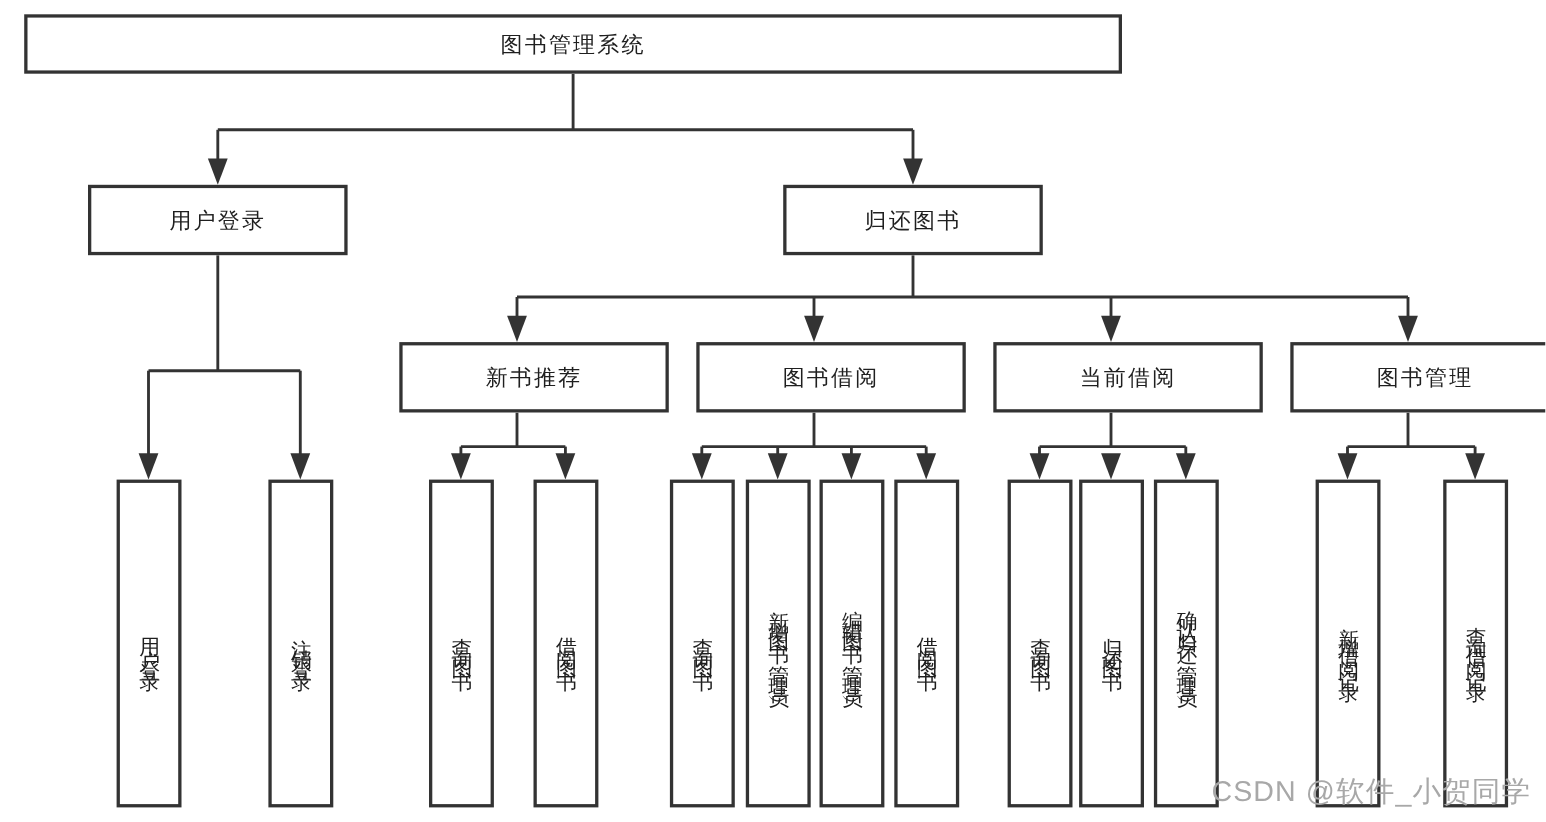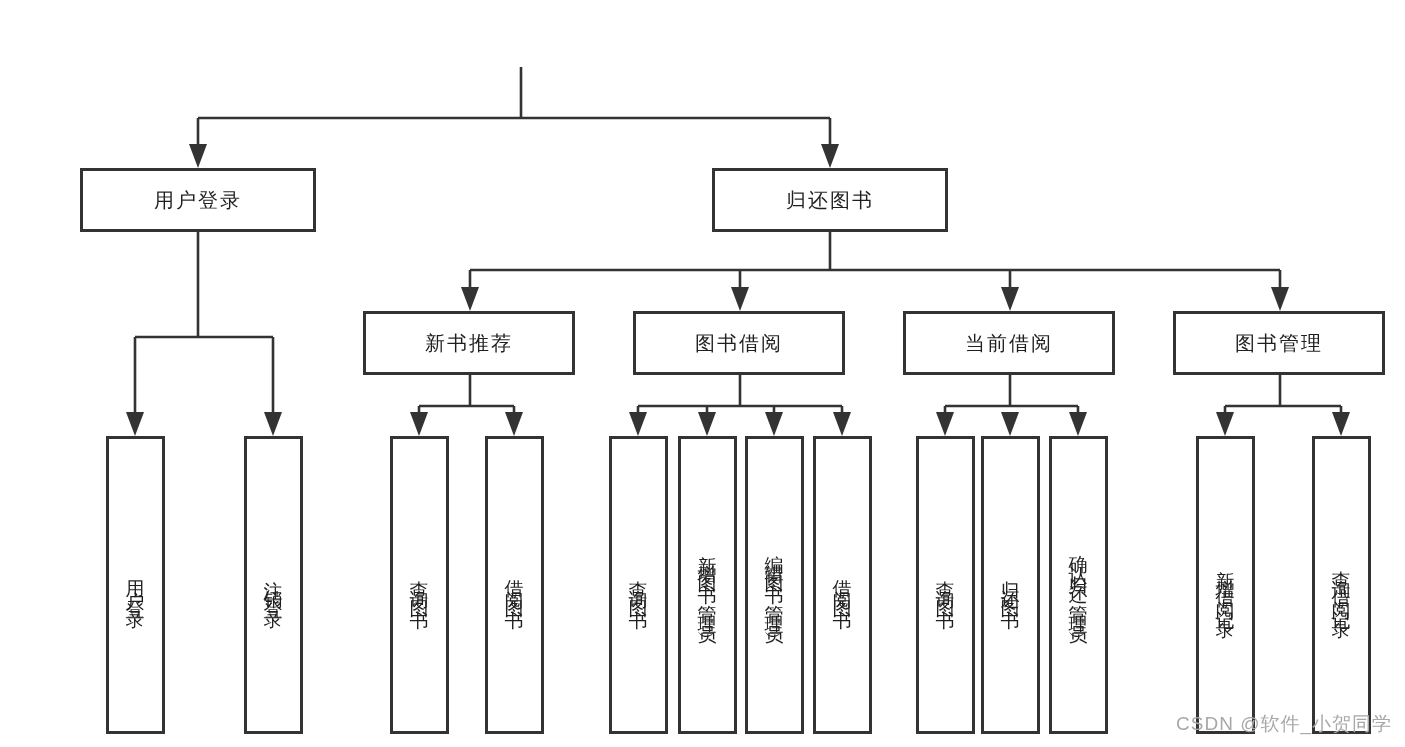--- a/index.html
+++ b/index.html
@@ -34,21 +34,21 @@
   .v-node {
     writing-mode: vertical-rl;
     text-orientation: mixed;
     font-size: 19px;
     letter-spacing: 10px;
     line-height: 1;
   }
   .root-node  { left: 22px;  top: 13px;  width: 998px; height: 54px; }
   .l2-a { left: 80px;  top: 168px; width: 236px; height: 64px; }
   .l2-b { left: 712px; top: 168px; width: 236px; height: 64px; }
-  .l3   { top: 311px; width: 212px; height: 64px; }
+  .l3   { top: 311px; width: 245px; height: 64px; }
   .l3-a { left: 363px; }
   .l3-b { left: 633px; }
   .l3-c { left: 903px; }
   .l3-d { left: 1173px; }
   .leaf { top: 436px; width: 59px; height: 298px; }
   .lf-1  { left: 106px; }
   .lf-2  { left: 244px; }
   .lf-3  { left: 390px; }
   .lf-4  { left: 485px; }
   .lf-5  { left: 609px; }
@@ -57,21 +57,21 @@
   .lf-8  { left: 813px; }
   .lf-9  { left: 916px; }
   .lf-10 { left: 981px; }
   .lf-11 { left: 1049px; }
   .lf-12 { left: 1196px; }
   .lf-13 { left: 1312px; }
   #watermark {
     position: absolute;
     right: 13px;
     bottom: 10px;
-    font-size: 19px;
+    font-size: 26px;
     color: #a8a8a8;
     letter-spacing: 1px;
     white-space: nowrap;
     z-index: 5;
   }
 </style>
 </head>
 <body>
 
 <div id="canvas">
@@ -138,20 +138,23 @@
       <polygon points="765,412 783,412 774,436"></polygon>
       <polygon points="833,412 851,412 842,436"></polygon>
       <polygon points="936,412 954,412 945,436"></polygon>
       <polygon points="1001,412 1019,412 1010,436"></polygon>
       <polygon points="1069,412 1087,412 1078,436"></polygon>
       <polygon points="1216,412 1234,412 1225,436"></polygon>
       <polygon points="1332,412 1350,412 1341,436"></polygon>
     </g>
   </svg>
 
+  <div class="node h-node root-node">
+    <span>图书管理系统</span>
+  </div>
 
   <div class="node h-node l2-a">
     <span>用户登录</span>
   </div>
   <div class="node h-node l2-b">
     <span>归还图书</span>
   </div>
 
   <div class="node h-node l3 l3-a">
     <span>新书推荐</span>

